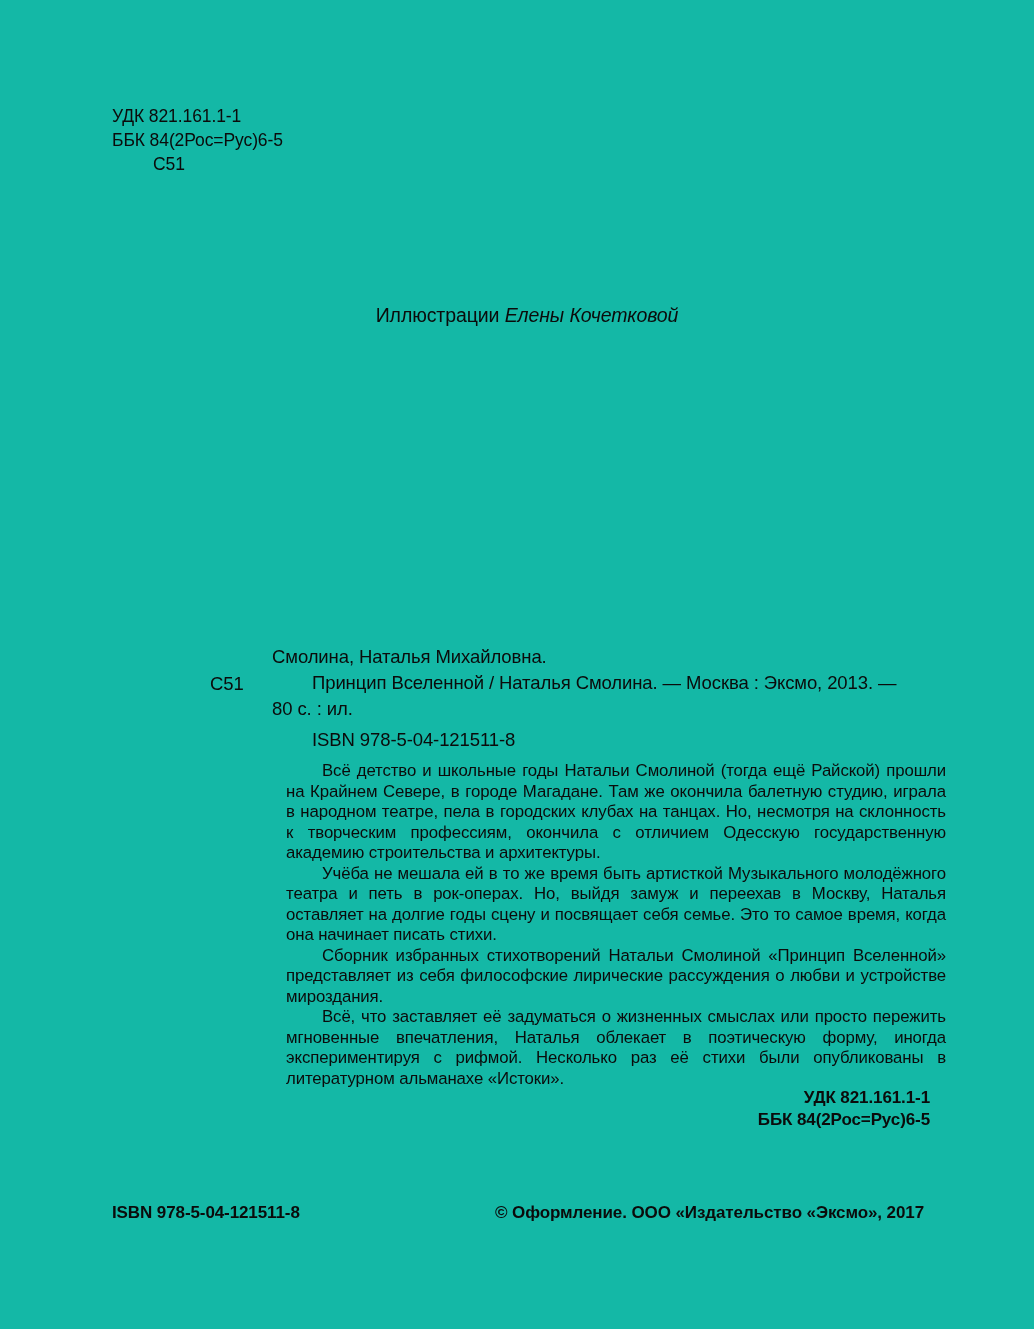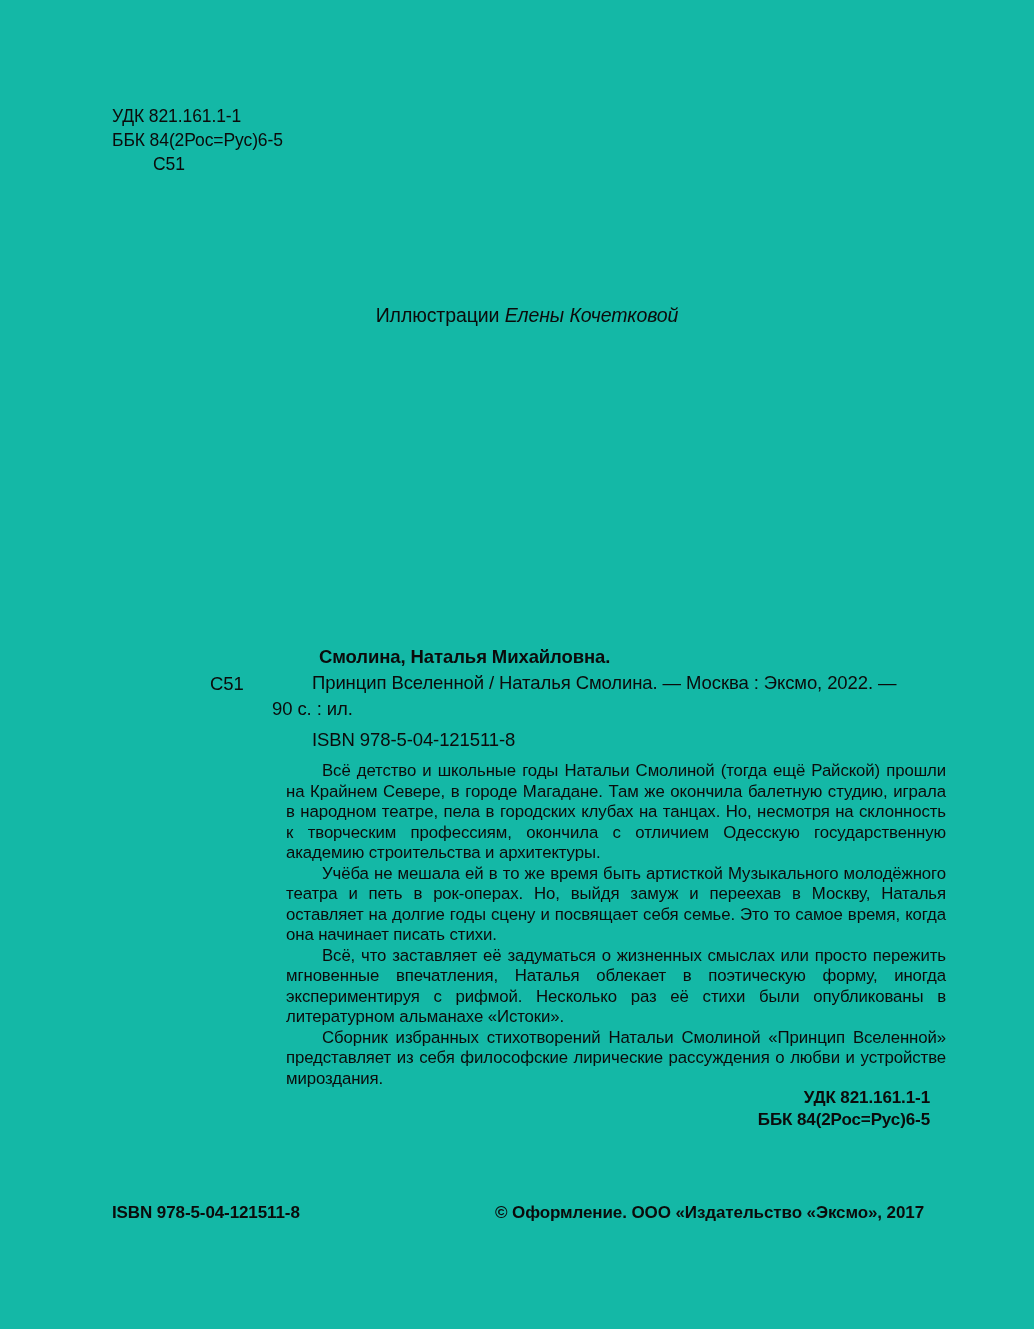--- a/index.html
+++ b/index.html
@@ -42,21 +42,21 @@
   .illustrations-line .illustrator { font-style: italic; }
 
   
   .catalog-card {
     left: 272px;
     top: 644px;
     width: 648px;
     font-size: 18.5px;
     line-height: 26px;
   }
-  .catalog-card .author { font-weight: bold; margin-left: 47px; }
+  .catalog-card .author { font-weight: normal; }
   .catalog-card .description {
     margin: 0;
     text-indent: 40px;
     text-align: left;
   }
   .catalog-card .author-code {
     position: absolute;
     left: -62px;
     top: 27px;
   }
@@ -117,29 +117,29 @@
   </div>
 
   <div class="abs illustrations-line">
     <span>Иллюстрации</span>
     <span class="illustrator">Елены Кочетковой</span>
   </div>
 
   <div class="abs catalog-card">
     <div class="author-code">С51</div>
     <div class="author">Смолина, Наталья Михайловна.</div>
-    <p class="description">Принцип Вселенной / Наталья Смолина. — Москва : Эксмо, 2022. — 90 с. : ил.</p>
+    <p class="description">Принцип Вселенной / Наталья Смолина. — Москва : Эксмо, 2013. — 80 с. : ил.</p>
     <div class="card-isbn">ISBN 978-5-04-121511-8</div>
   </div>
 
   <div class="abs annotation">
     <p>Всё детство и школьные годы Натальи Смолиной (тогда ещё Райской) прошли на Крайнем Севере, в городе Магадане. Там же окончила балетную студию, играла в народном театре, пела в городских клубах на танцах. Но, несмотря на склонность к творческим профессиям, окончила с отличием Одесскую государственную академию строительства и архитектуры.</p>
     <p>Учёба не мешала ей в то же время быть артисткой Музыкального молодёжного театра и петь в рок-операх. Но, выйдя замуж и переехав в Москву, Наталья оставляет на долгие годы сцену и посвящает себя семье. Это то самое время, когда она начинает писать стихи.</p>
+    <p>Сборник избранных стихотворений Натальи Смолиной «Принцип Вселенной» представляет из себя философские лирические рассуждения о любви и устройстве мироздания.</p>
     <p>Всё, что заставляет её задуматься о жизненных смыслах или просто пережить мгновенные впечатления, Наталья облекает в поэтическую форму, иногда экспериментируя с рифмой. Несколько раз её стихи были опубликованы в литературном альманахе «Истоки».</p>
-    <p>Сборник избранных стихотворений Натальи Смолиной «Принцип Вселенной» представляет из себя философские лирические рассуждения о любви и устройстве мироздания.</p>
   </div>
 
   <div class="abs footer-class">
     <div>УДК 821.161.1-1</div>
     <div>ББК 84(2Рос=Рус)6-5</div>
   </div>
 
   <div class="abs footer-row">
     <div>ISBN 978-5-04-121511-8</div>
     <div>© Оформление. ООО «Издательство «Эксмо», 2017</div>

